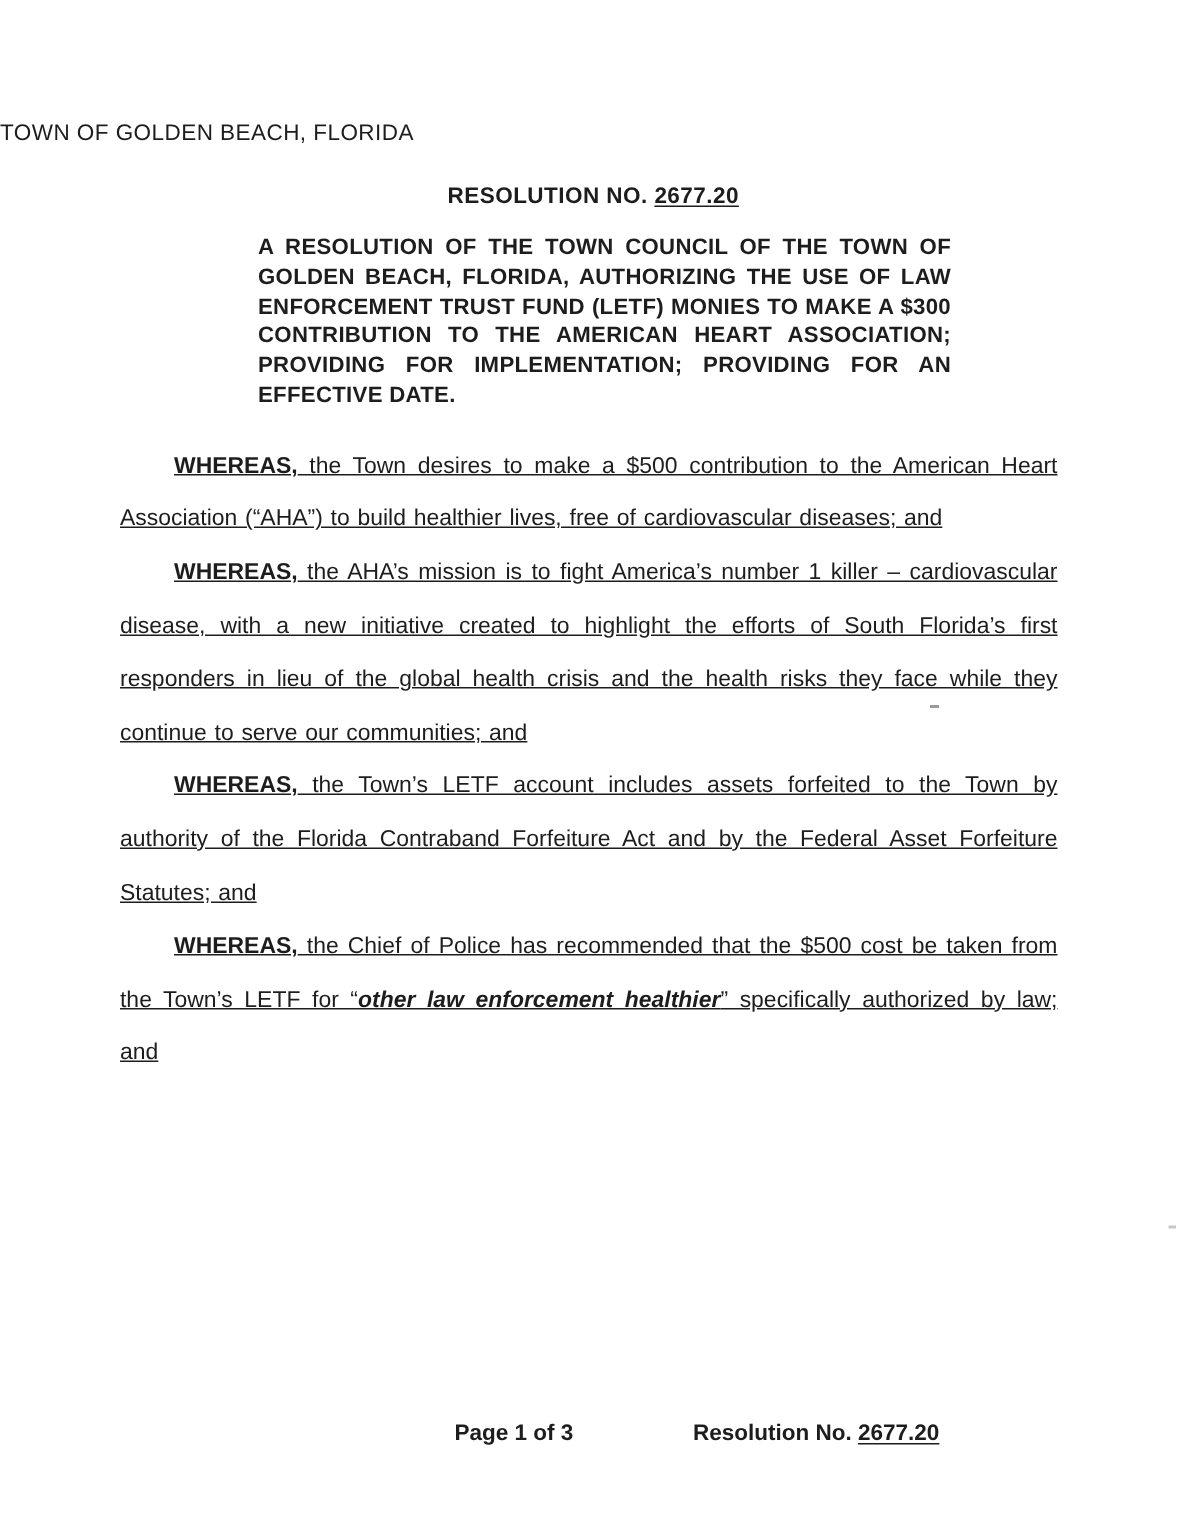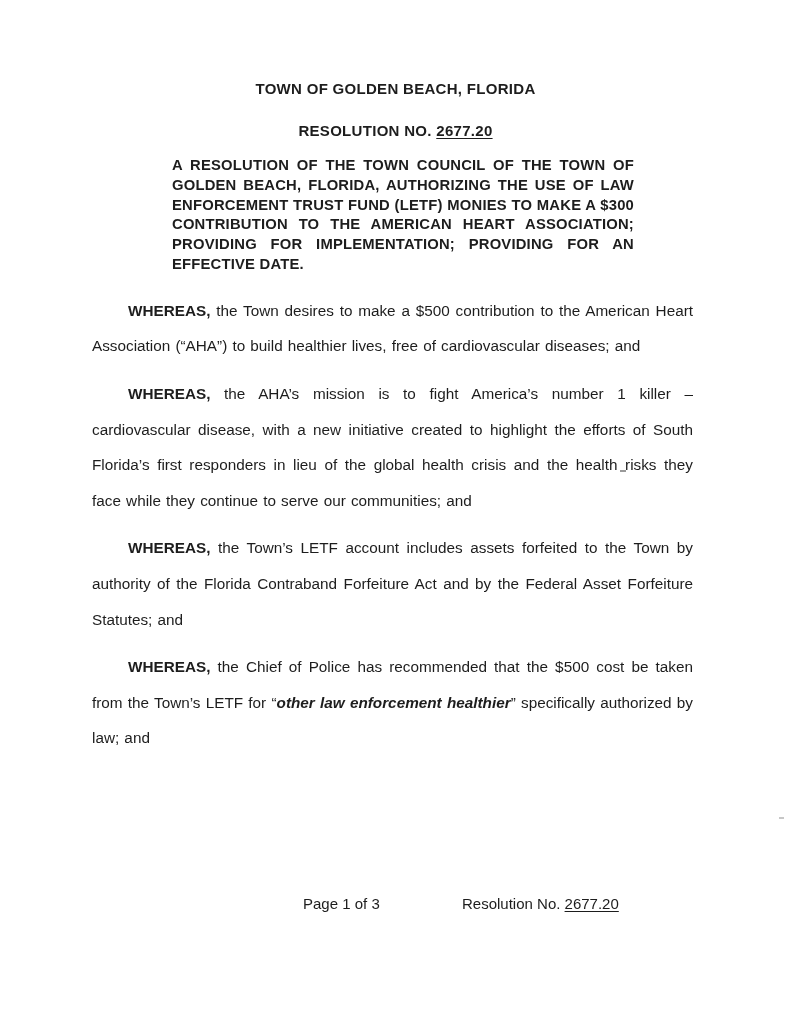--- a/index.html
+++ b/index.html
@@ -9,23 +9,23 @@
     height: 1024px;
     background: #ffffff;
     font-family: "Liberation Sans", sans-serif;
     color: #1d1d1d;
     overflow: hidden;
     box-sizing: border-box;
     padding-top: 80px;
   }
   .doc-title {
     margin: 0;
-    text-align: center;
+    text-align: left;
     font-size: 15px;
-    font-weight: bold;
+    font-weight: normal;
     letter-spacing: 0.3px;
     line-height: 18px;
   }
   .res-line {
     margin-top: 24px;
     text-align: center;
     font-size: 15px;
     font-weight: bold;
     letter-spacing: 0.3px;
     line-height: 18px;
@@ -40,35 +40,37 @@
     font-size: 14.8px;
     font-weight: bold;
     line-height: 19.8px;
     text-align: justify;
     letter-spacing: 0.2px;
   }
   .doc-body {
     margin: 18px 86px 0 80px;
   }
   .doc-body p {
-    margin: 12px;
+    margin: 0;
     font-size: 15.3px;
     line-height: 35.6px;
     text-align: justify;
     text-indent: 36px;
     word-spacing: 0.06em;
+    text-decoration: underline;
   }
   .b { font-weight: bold; }
   .bi { font-weight: bold; font-style: italic; }
   .footer-page, .footer-res {
     position: absolute;
-    top: 894px;
+    top: 946px;
     font-size: 15px;
     line-height: 20px;
     white-space: nowrap;
+    font-weight: bold;
   }
   .footer-page { left: 303px; }
   .footer-res  { left: 462px; }
   .artifact {
     position: absolute;
     background: #9a9a9a;
   }
   .artifact-1 { left: 620px; top: 470px; width: 6px; height: 2px; }
   .artifact-2 { left: 779px; top: 817px; width: 5px; height: 2px; background: #c7c7c7; }
 </style>

